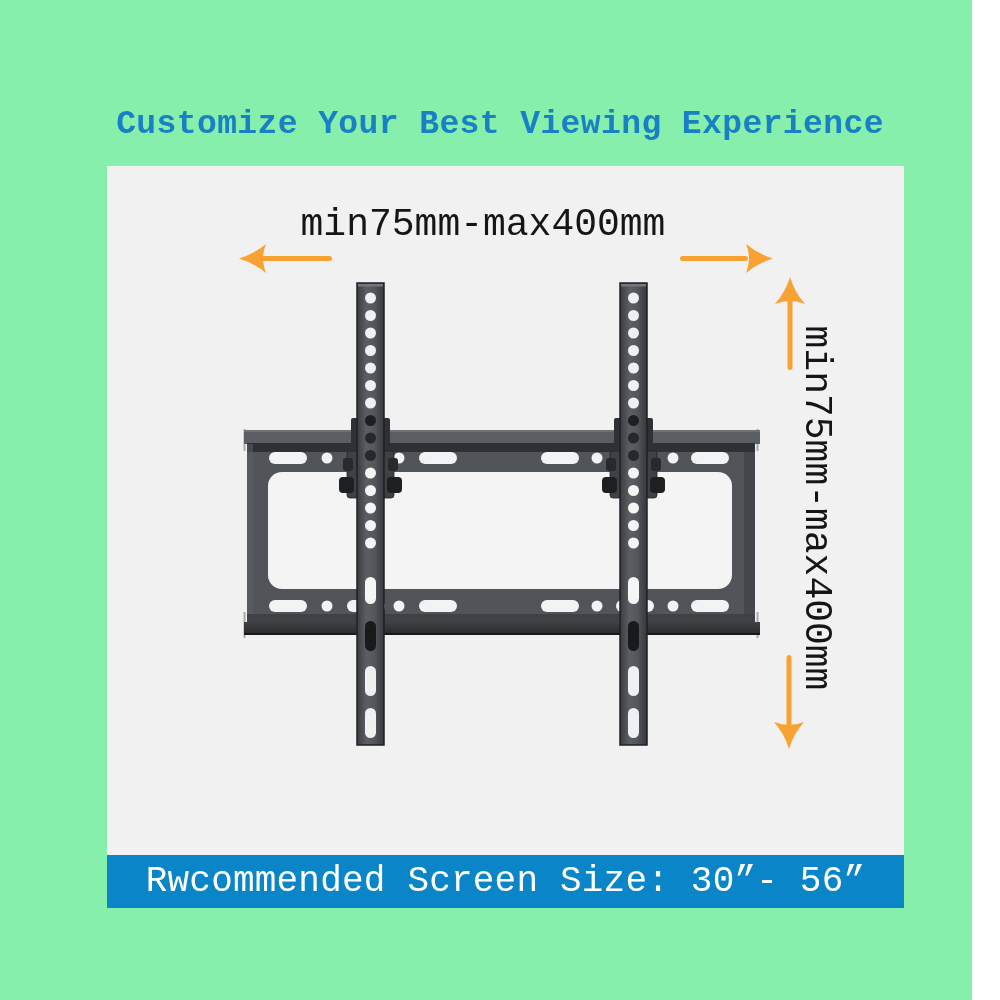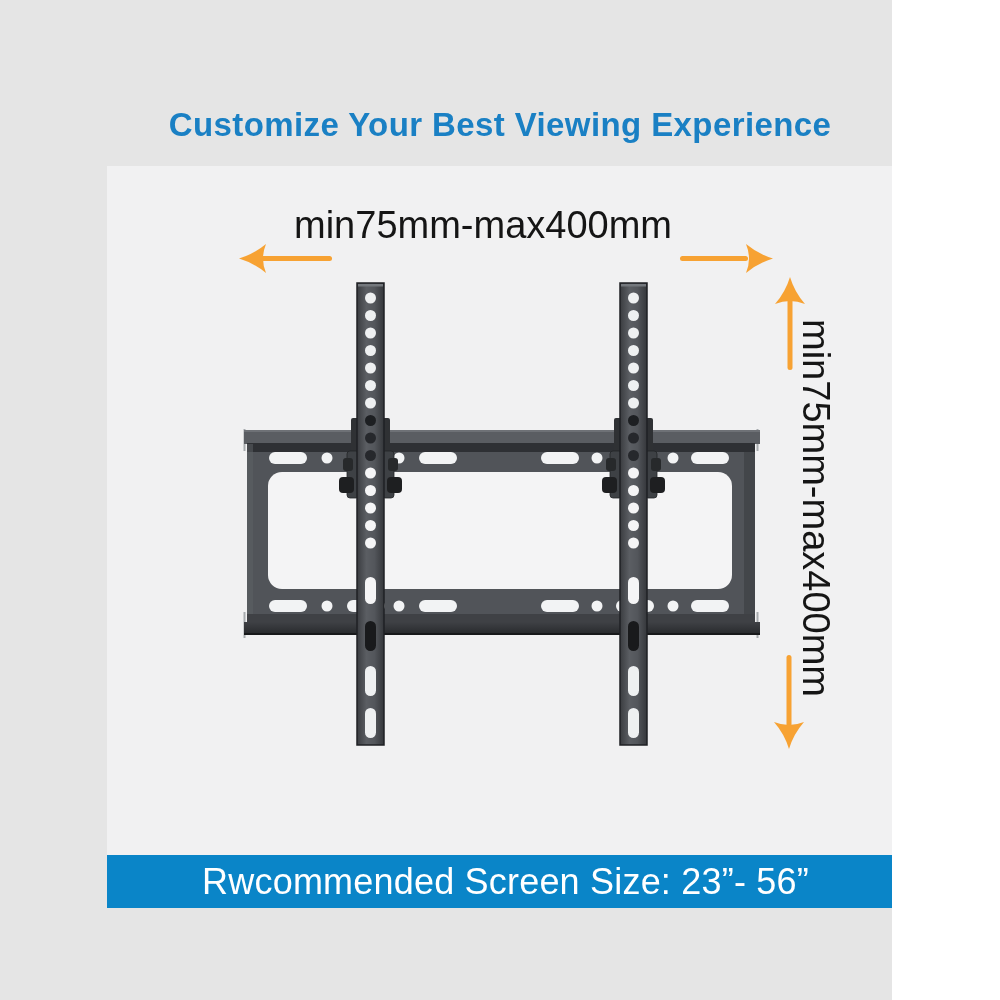--- a/index.html
+++ b/index.html
@@ -1,18 +1,18 @@
 <!DOCTYPE html>
 <html><head>
 <meta charset="utf-8">
 <style>
   html,body{margin:0;padding:0;background:#ffffff;}
   .stage{
-    position:relative;width:892px;height:1000px;background:#e5e5e5;overflow:hidden;
-    font-family:Liberation Sans, sans-serif;
+    position:relative;width:972px;height:1000px;background:#86efac;overflow:hidden;
+    font-family:Liberation Mono, monospace;
   }
   .title{
     position:absolute;left:0;top:101px;width:1000px;height:48px;line-height:48px;
     text-align:center;font-size:33px;font-weight:bold;letter-spacing:.4px;color:#1A80C4;
   }
   .panel{
     position:absolute;left:107px;top:166px;width:797px;height:742px;background:#F1F1F2;
   }
   .h-label{
     position:absolute;left:283px;top:203px;width:400px;height:44px;line-height:44px;
@@ -137,16 +137,16 @@
       <rect x="787.5" y="298" width="5" height="72" rx="2.5"></rect>
       <path d="M790,277 Q785.5,292 775,304 Q790,298 805,304 Q794.5,292 790,277 Z"></path>
     </g>
     <g fill="#F7A233">
       <rect x="786.5" y="655" width="5" height="72" rx="2.5"></rect>
       <path d="M789,749 Q784.5,734 774,722 Q789,728 804,722 Q793.5,734 789,749 Z"></path>
     </g>
   </svg>
 
   <div class="banner">
-    <span>Rwcommended Screen Size: 23”- 56”</span>
+    <span>Rwcommended Screen Size: 30”- 56”</span>
   </div>
 
 </div>
 
 </body></html>

